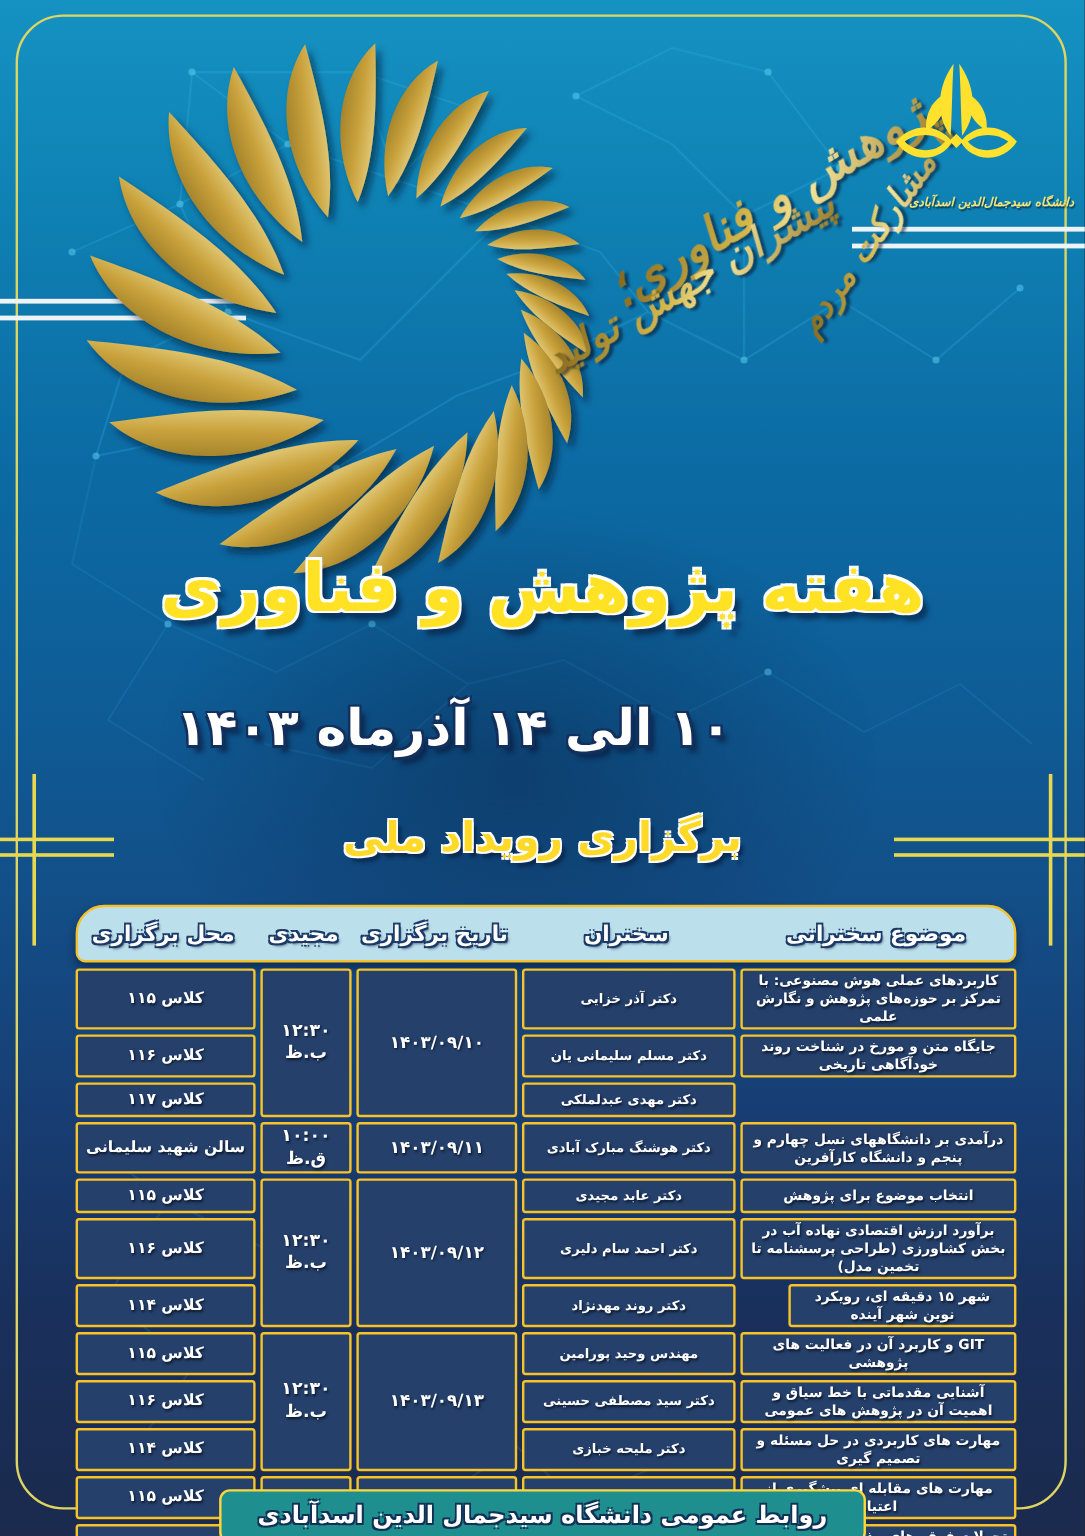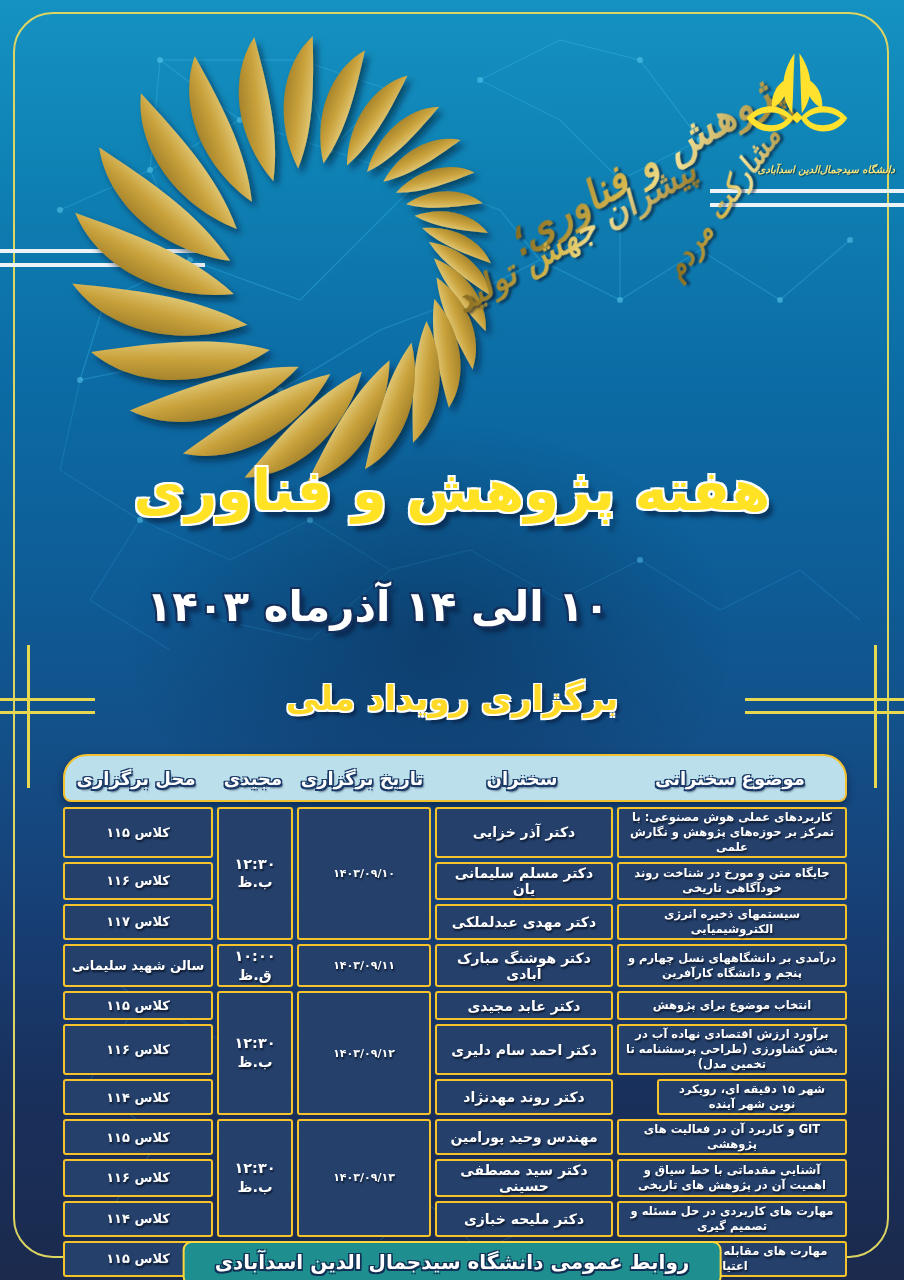--- a/index.html
+++ b/index.html
@@ -75,22 +75,22 @@
     display:grid;grid-template-columns:230px 178px 134px 76px 150px;gap:4px;
     grid-auto-rows:minmax(29px,auto);direction:rtl;
   }
   .cell{
     background:#24406b;border:2.5px solid #f7c32a;border-radius:3px;
     box-sizing:border-box;display:flex;align-items:center;justify-content:center;
     text-align:center;color:#fff;font-weight:bold;padding:1px 5px;
     text-shadow:1px 1.5px 2px rgba(0,0,10,.65);
   }
   .topic{font-size:11.5px;line-height:1.3;}
-  .speaker{font-size:14px;}
-  .date{font-size:11px;letter-spacing:.5px;}
+  .speaker{font-size:11px;}
+  .date{font-size:14px;letter-spacing:.5px;}
   .time{font-size:14.5px;line-height:1.3;}
   .loc{font-size:13px;}
   
   #footer-banner{
     left:50%;top:1241px;transform:translateX(-50%);
     background:#1e8e8e;border:2.5px solid #ffd73a;border-radius:9px;
     padding:7px 30px 10px 30px;white-space:nowrap;
     font-size:20px;font-weight:bold;color:#ffffff;
     text-shadow:-1.5px -1.5px 0 #123055,1.5px -1.5px 0 #123055,-1.5px 1.5px 0 #123055,1.5px 1.5px 0 #123055;
   }
@@ -218,21 +218,20 @@
     </div>
   <div id="table-body" class="abs">
       <div class="cell topic" style="grid-area: 1 / 1;">کاربردهای عملی هوش مصنوعی: با تمرکز بر حوزه‌های پژوهش و نگارش علمی</div>
       <div class="cell speaker" style="grid-area: 1 / 2;">دکتر آذر خزایی</div>
       <div class="cell date" style="grid-area: 1 / 3 / span 3;">۱۴۰۳/۰۹/۱۰</div>
       <div class="cell time" style="grid-area: 1 / 4 / span 3;">۱۲:۳۰ ب.ظ</div>
       <div class="cell loc" style="grid-area: 1 / 5;">کلاس ۱۱۵</div>
       <div class="cell topic" style="grid-area: 2 / 1;">جایگاه متن و مورخ در شناخت روند خودآگاهی تاریخی</div>
       <div class="cell speaker" style="grid-area: 2 / 2;">دکتر مسلم سلیمانی یان</div>
       <div class="cell loc" style="grid-area: 2 / 5;">کلاس ۱۱۶</div>
-      <div class="cell topic" style="grid-area: 3 / 1;">سیستمهای ذخیره انرژی الکتروشیمیایی</div>
       <div class="cell speaker" style="grid-area: 3 / 2;">دکتر مهدی عبدلملکی</div>
       <div class="cell loc" style="grid-area: 3 / 5;">کلاس ۱۱۷</div>
       <div class="cell topic" style="grid-area: 4 / 1;">درآمدی بر دانشگاههای نسل چهارم و پنجم و دانشگاه کارآفرین</div>
       <div class="cell speaker" style="grid-area: 4 / 2;">دکتر هوشنگ مبارک آبادی</div>
       <div class="cell date" style="grid-area: 4 / 3 / span 1;">۱۴۰۳/۰۹/۱۱</div>
       <div class="cell time" style="grid-area: 4 / 4 / span 1;">۱۰:۰۰ ق.ظ</div>
       <div class="cell loc" style="grid-area: 4 / 5;">سالن شهید سلیمانی</div>
       <div class="cell topic" style="grid-area: 5 / 1;">انتخاب موضوع برای پژوهش</div>
       <div class="cell speaker" style="grid-area: 5 / 2;">دکتر عابد مجیدی</div>
       <div class="cell date" style="grid-area: 5 / 3 / span 3;">۱۴۰۳/۰۹/۱۲</div>
@@ -242,21 +241,21 @@
       <div class="cell speaker" style="grid-area: 6 / 2;">دکتر احمد سام دلیری</div>
       <div class="cell loc" style="grid-area: 6 / 5;">کلاس ۱۱۶</div>
       <div class="cell topic" style="grid-area: 7 / 1; margin-left: 40px;">شهر ۱۵ دقیقه ای، رویکرد نوین شهر آینده</div>
       <div class="cell speaker" style="grid-area: 7 / 2;">دکتر روند مهدنژاد</div>
       <div class="cell loc" style="grid-area: 7 / 5;">کلاس ۱۱۴</div>
       <div class="cell topic" style="grid-area: 8 / 1;">GIT و کاربرد آن در فعالیت های پژوهشی</div>
       <div class="cell speaker" style="grid-area: 8 / 2;">مهندس وحید پورامین</div>
       <div class="cell date" style="grid-area: 8 / 3 / span 3; text-align: right;">۱۴۰۳/۰۹/۱۳</div>
       <div class="cell time" style="grid-area: 8 / 4 / span 3;">۱۲:۳۰ ب.ظ</div>
       <div class="cell loc" style="grid-area: 8 / 5;">کلاس ۱۱۵</div>
-      <div class="cell topic" style="grid-area: 9 / 1;">آشنایی مقدماتی با خط سیاق و اهمیت آن در پژوهش های تاریخی</div>
+      <div class="cell topic" style="grid-area: 9 / 1;">آشنایی مقدماتی با خط سیاق و اهمیت آن در پژوهش های عمومی</div>
       <div class="cell speaker" style="grid-area: 9 / 2;">دکتر سید مصطفی حسینی</div>
       <div class="cell loc" style="grid-area: 9 / 5;">کلاس ۱۱۶</div>
       <div class="cell topic" style="grid-area: 10 / 1;">مهارت های کاربردی در حل مسئله و تصمیم گیری</div>
       <div class="cell speaker" style="grid-area: 10 / 2;">دکتر ملیحه خبازی</div>
       <div class="cell loc" style="grid-area: 10 / 5;">کلاس ۱۱۴</div>
       <div class="cell topic" style="grid-area: 11 / 1;">مهارت های مقابله ای پیشگیری از اعتیاد</div>
       <div class="cell speaker" style="grid-area: 11 / 2;">دکتر جواد کاظمی</div>
       <div class="cell date" style="grid-area: 11 / 3 / span 3;">۱۴۰۳/۰۹/۱۴</div>
       <div class="cell time" style="grid-area: 11 / 4 / span 3;">۱۲:۳۰ ب.ظ</div>
       <div class="cell loc" style="grid-area: 11 / 5;">کلاس ۱۱۵</div>

